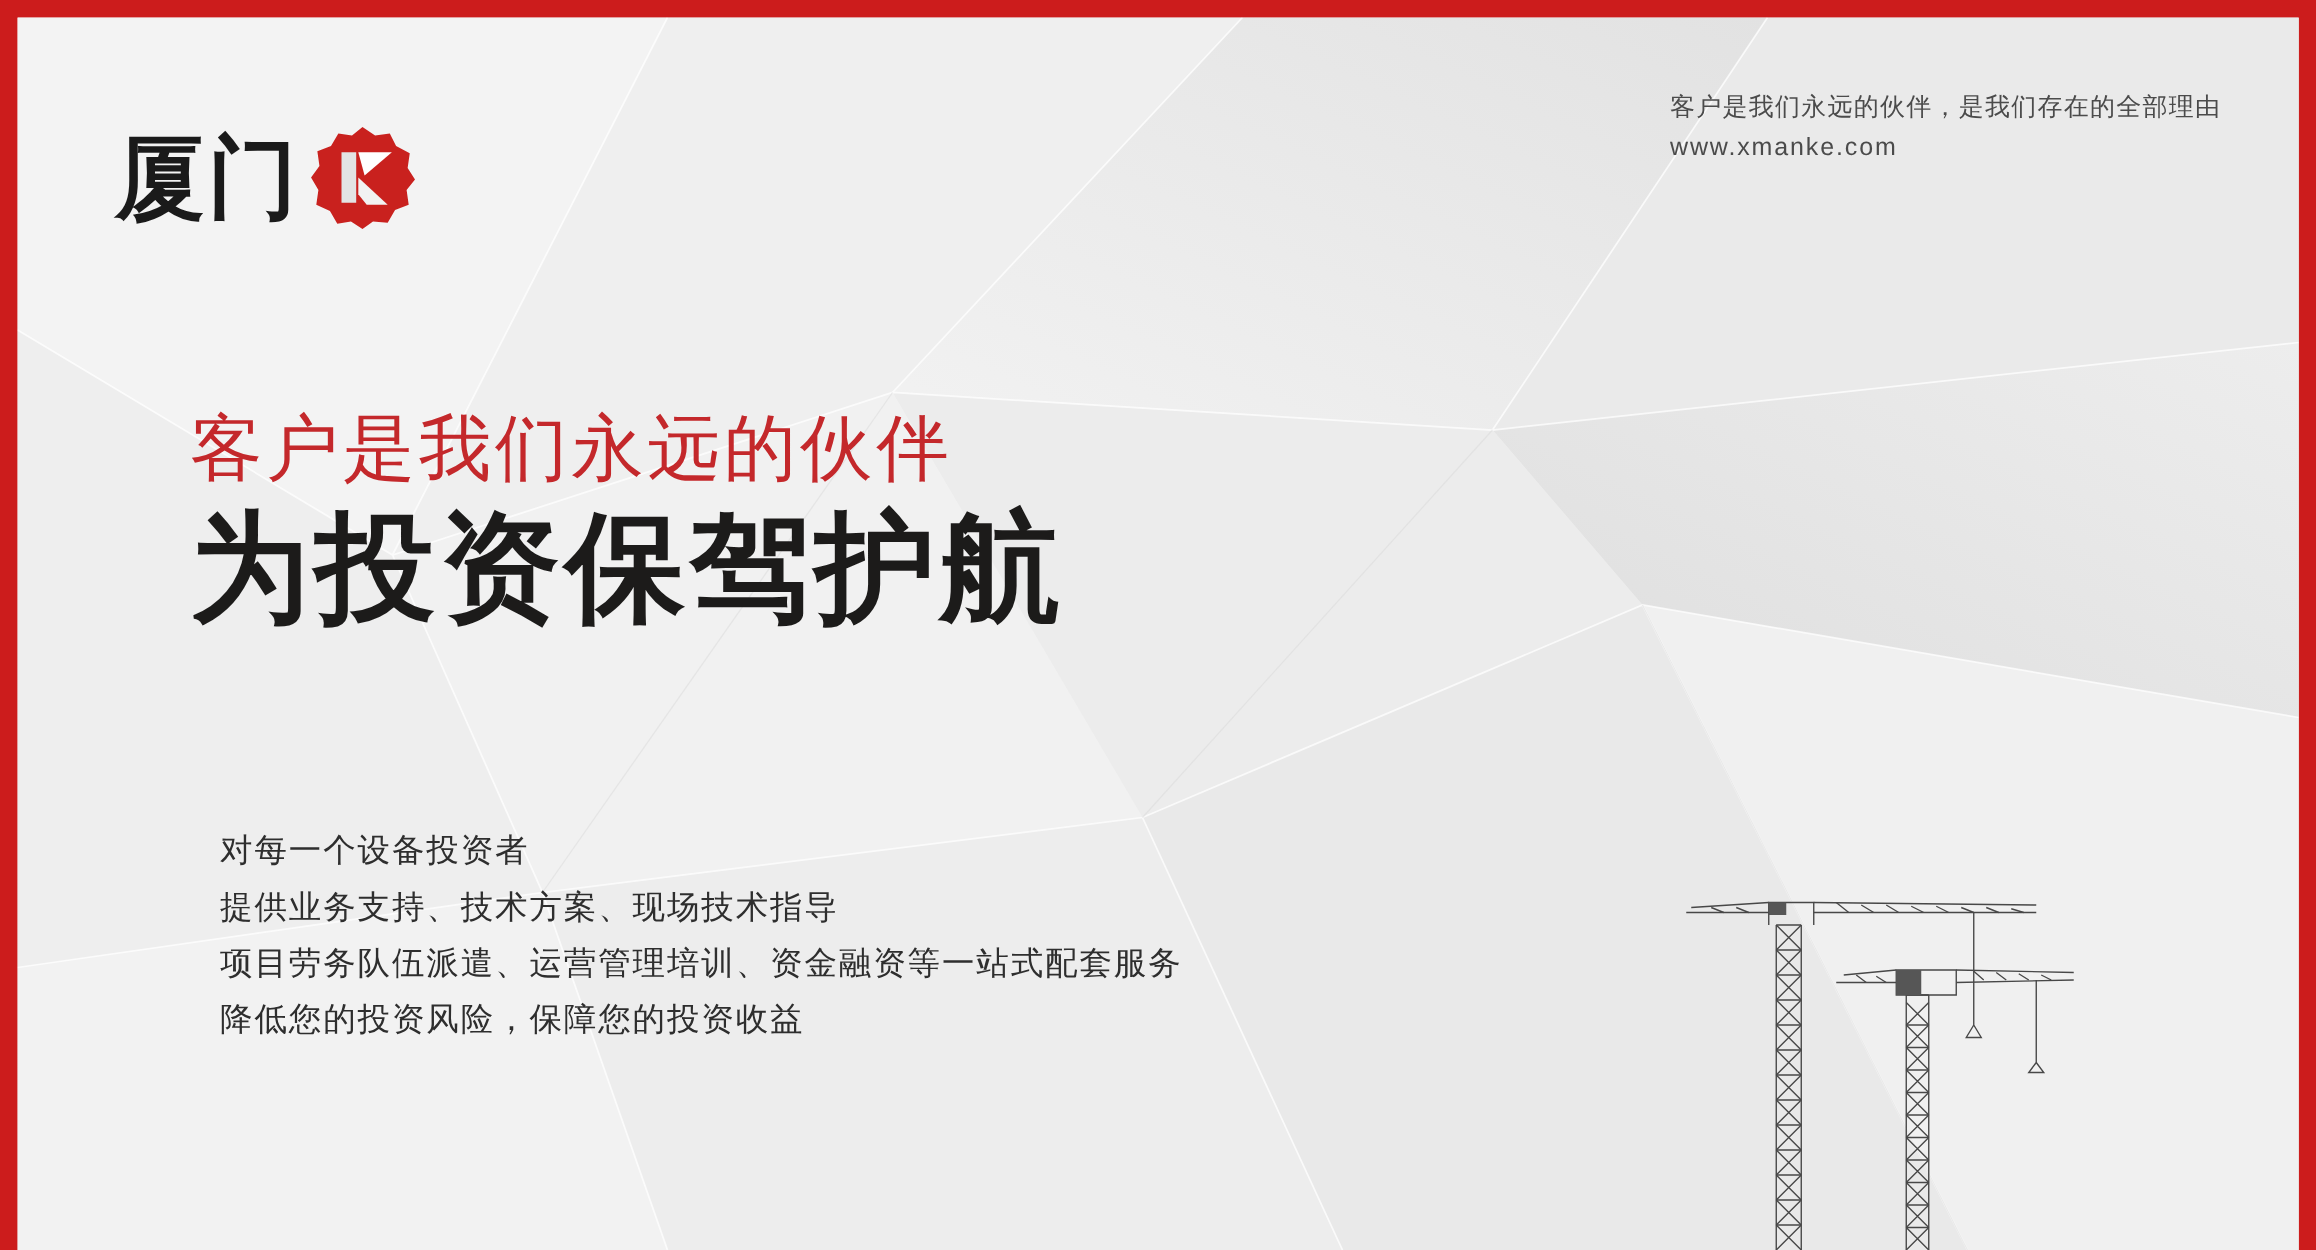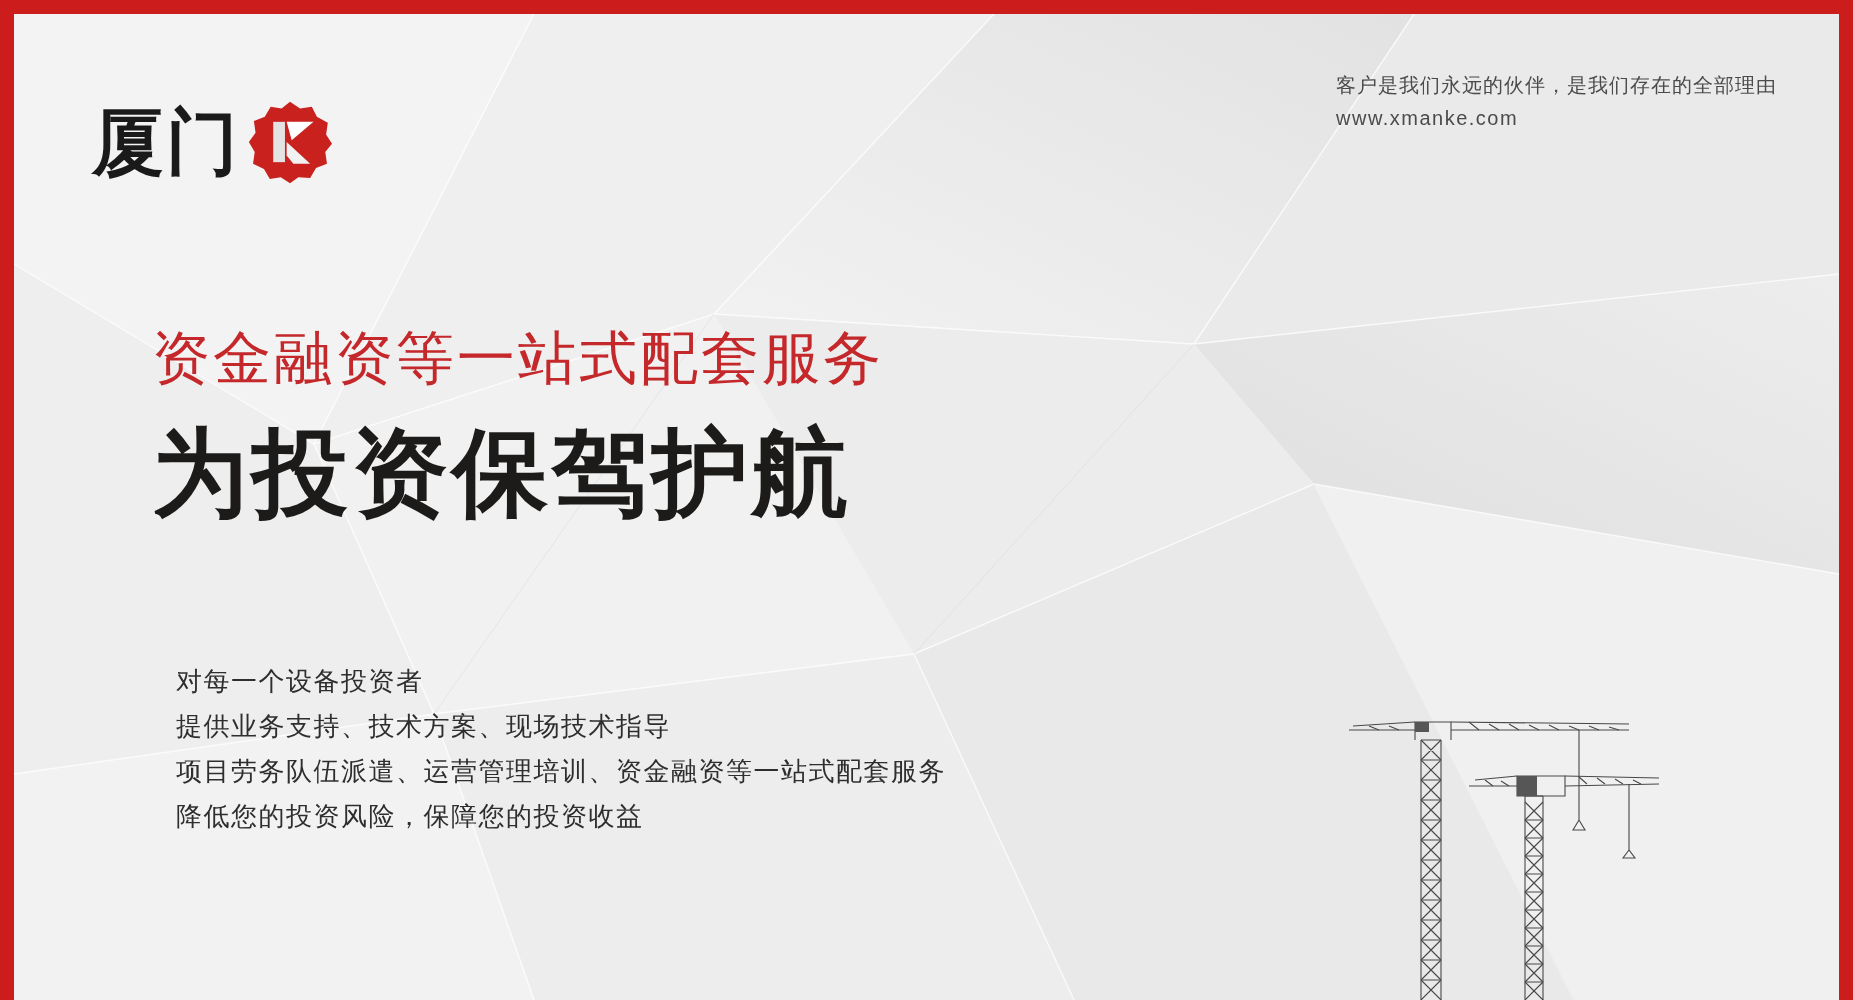--- a/index.html
+++ b/index.html
@@ -54,22 +54,22 @@
     font-size:20px;line-height:34px;letter-spacing:1.5px;color:#4b4b4b;white-space:nowrap;
   }
 
   
   .headlines{position:absolute;left:138px;top:306px;}
   .h-red{
     font-family:"DejaVu Sans","Liberation Sans",sans-serif;
     color:#c4282b;font-size:58px;line-height:76px;letter-spacing:3px;white-space:nowrap;
   }
   .h-black{
-    margin-top:30px;
-    font-family:Liberation Mono, monospace;
+    margin-top:4px;
+    font-family:Liberation Sans, sans-serif;
     color:#1c1b1a;font-size:96px;line-height:110px;font-weight:bold;
     letter-spacing:4px;white-space:nowrap;
   }
 
   
   .body-copy{
     position:absolute;left:140px;top:645px;
     font-family:"DejaVu Sans","Liberation Sans",sans-serif;
     color:#2e2e2e;
     margin-left:22px;
@@ -147,21 +147,21 @@
         </span>
       </div>
     </div>
 
     <div class="tagline">
       <div class="t-line">客户是我们永远的伙伴，是我们存在的全部理由</div>
       <div class="t-url">www.xmanke.com</div>
     </div>
 
     <div class="headlines">
-      <div class="h-red">资金融资等一站式配套服务</div>
+      <div class="h-red">客户是我们永远的伙伴</div>
       <div class="h-black">为投资保驾护航</div>
     </div>
 
     <div class="body-copy">
       <div class="b-line">对每一个设备投资者</div>
       <div class="b-line">提供业务支持、技术方案、现场技术指导</div>
       <div class="b-line">项目劳务队伍派遣、运营管理培训、资金融资等一站式配套服务</div>
       <div class="b-line">降低您的投资风险，保障您的投资收益</div>
     </div>
 

